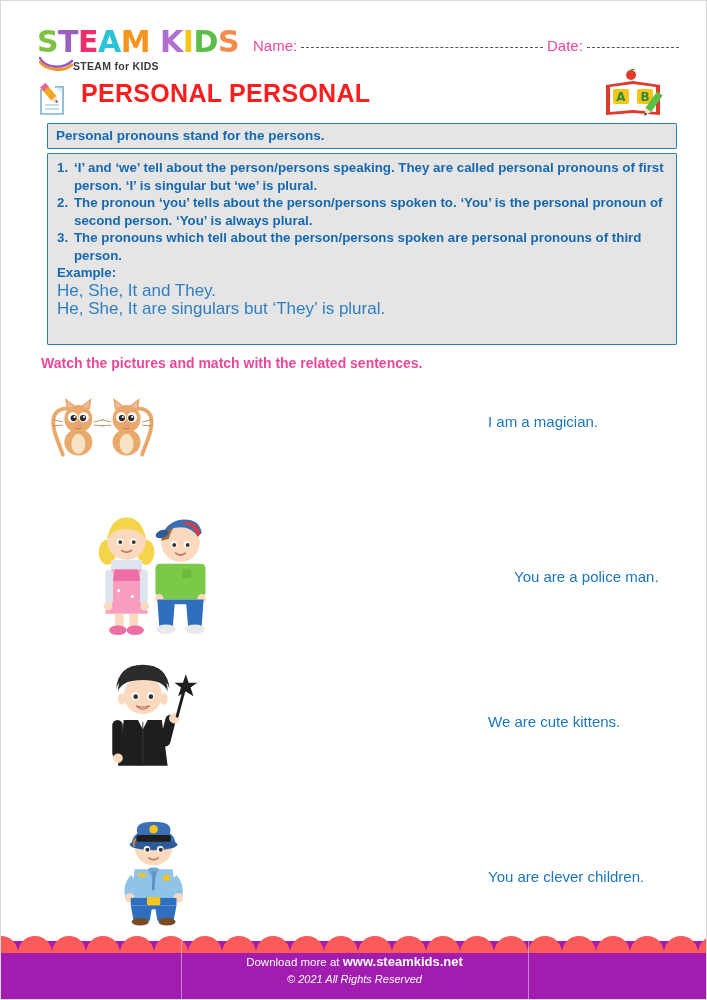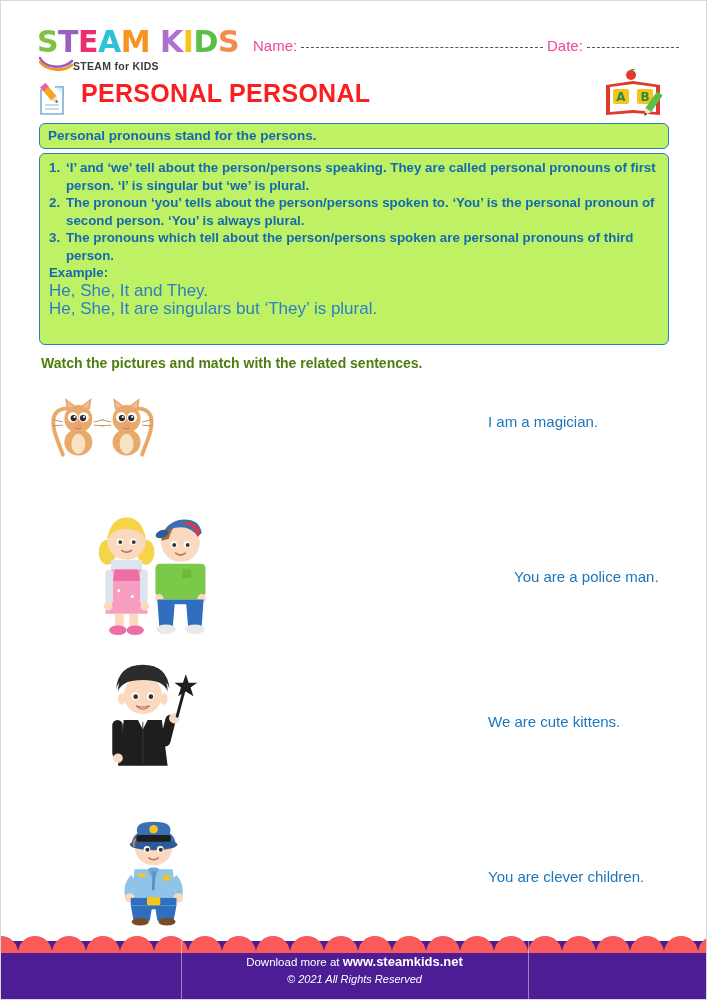--- a/index.html
+++ b/index.html
@@ -108,22 +108,23 @@
     top: 68px;
     width: 68px;
     height: 52px;
   }
 
   
   .info-box {
     position: absolute;
     box-sizing: border-box;
     border: 1.3px solid #2E7FC2;
-    border-radius: 6px;
-    background: #bef264;
+    border-radius: 1px;
+    background: #e5e5e5;
+    margin-left: 8px;
   }
   .box-summary {
     left: 38px;
     top: 122px;
     width: 630px;
     height: 26px;
   }
   .box-summary-text {
     position: absolute;
     left: 8px;
@@ -170,21 +171,21 @@
     font-family: "Liberation Sans", sans-serif;
   }
 
   
   .activity-instruction {
     position: absolute;
     left: 40px;
     top: 354px;
     font-size: 14px;
     font-weight: bold;
-    color: #4d7c0f;
+    color: #ec4899;
     font-family: "Liberation Sans", sans-serif;
   }
 
   
   .match-row {
     position: absolute;
     left: 0;
     width: 707px;
   }
   .pic-cell {
@@ -202,21 +203,21 @@
     white-space: nowrap;
   }
 
   
   .footer {
     position: absolute;
     left: 0;
     top: 940px;
     width: 707px;
     height: 60px;
-    background: #4c1d95;
+    background: #a21caf;
   }
   .scallop {
     position: absolute;
     left: 0;
     top: -10px;
     width: 707px;
     height: 22px;
   }
   .footer-line1 {
     position: absolute;

